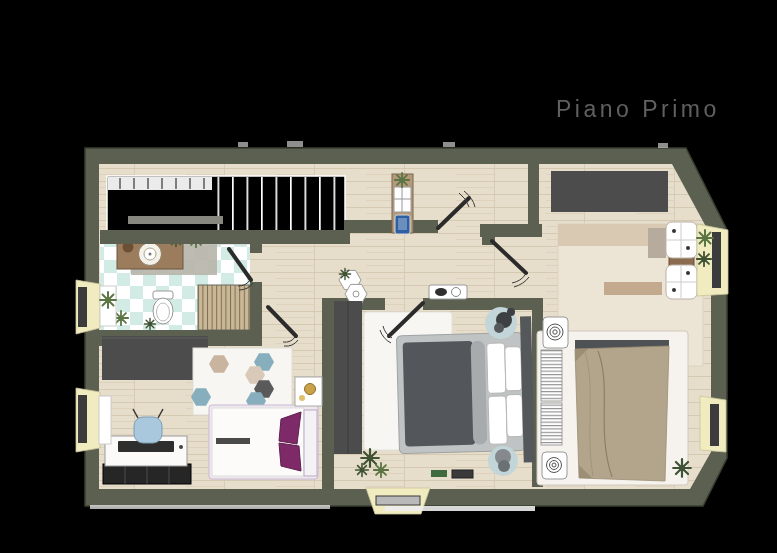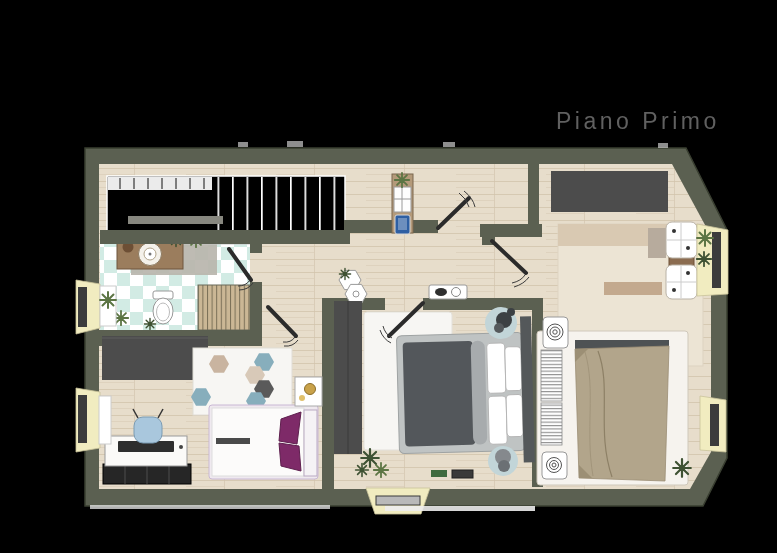--- a/index.html
+++ b/index.html
@@ -8,21 +8,21 @@
     --bedDark:#53575b; --bedMid:#bfc3c3; --tanBed:#b2a58b; --purple:#7e2a68;
     --chairBlue:#a9c7dd; --matBlue:#c2d5d8; --rugWhite:#f7f6f3; --rugCream:#ece4d4;
     --hexBlue:#87aebc; --hexTan:#c9b4a0; --hexDark:#5a5a5a; --plantDark:#3f5233;
     --plantLight:#5c7544; --vanity:#9b7d5d; --slatTan:#cbb795; --slatLine:#7a6f57;
     --titleColor:#606060; --white:#ffffff;
   }
   html,body{margin:0;padding:0;background:var(--black);}
   .stage{position:relative;width:777px;height:553px;background:var(--black);overflow:hidden;
          font-family:"Liberation Sans",sans-serif;}
   .floor-title{position:absolute;left:556px;top:96px;font-size:23px;letter-spacing:3.5px;
-         color:var(--titleColor);font-weight:400;white-space:nowrap;margin-top:12px;}
+         color:var(--titleColor);font-weight:400;white-space:nowrap;}
   svg{position:absolute;left:0;top:0;}
   .wallseg{fill:var(--wall);}
   .doorleaf{stroke:#2b2b2b;stroke-width:4;stroke-linecap:round;}
   .doorarc{stroke:#3c3c3c;stroke-width:1;fill:none;}
 </style>
 </head>
 <body>
 
 <div class="stage">
   <div class="floor-title">Piano Primo</div>

